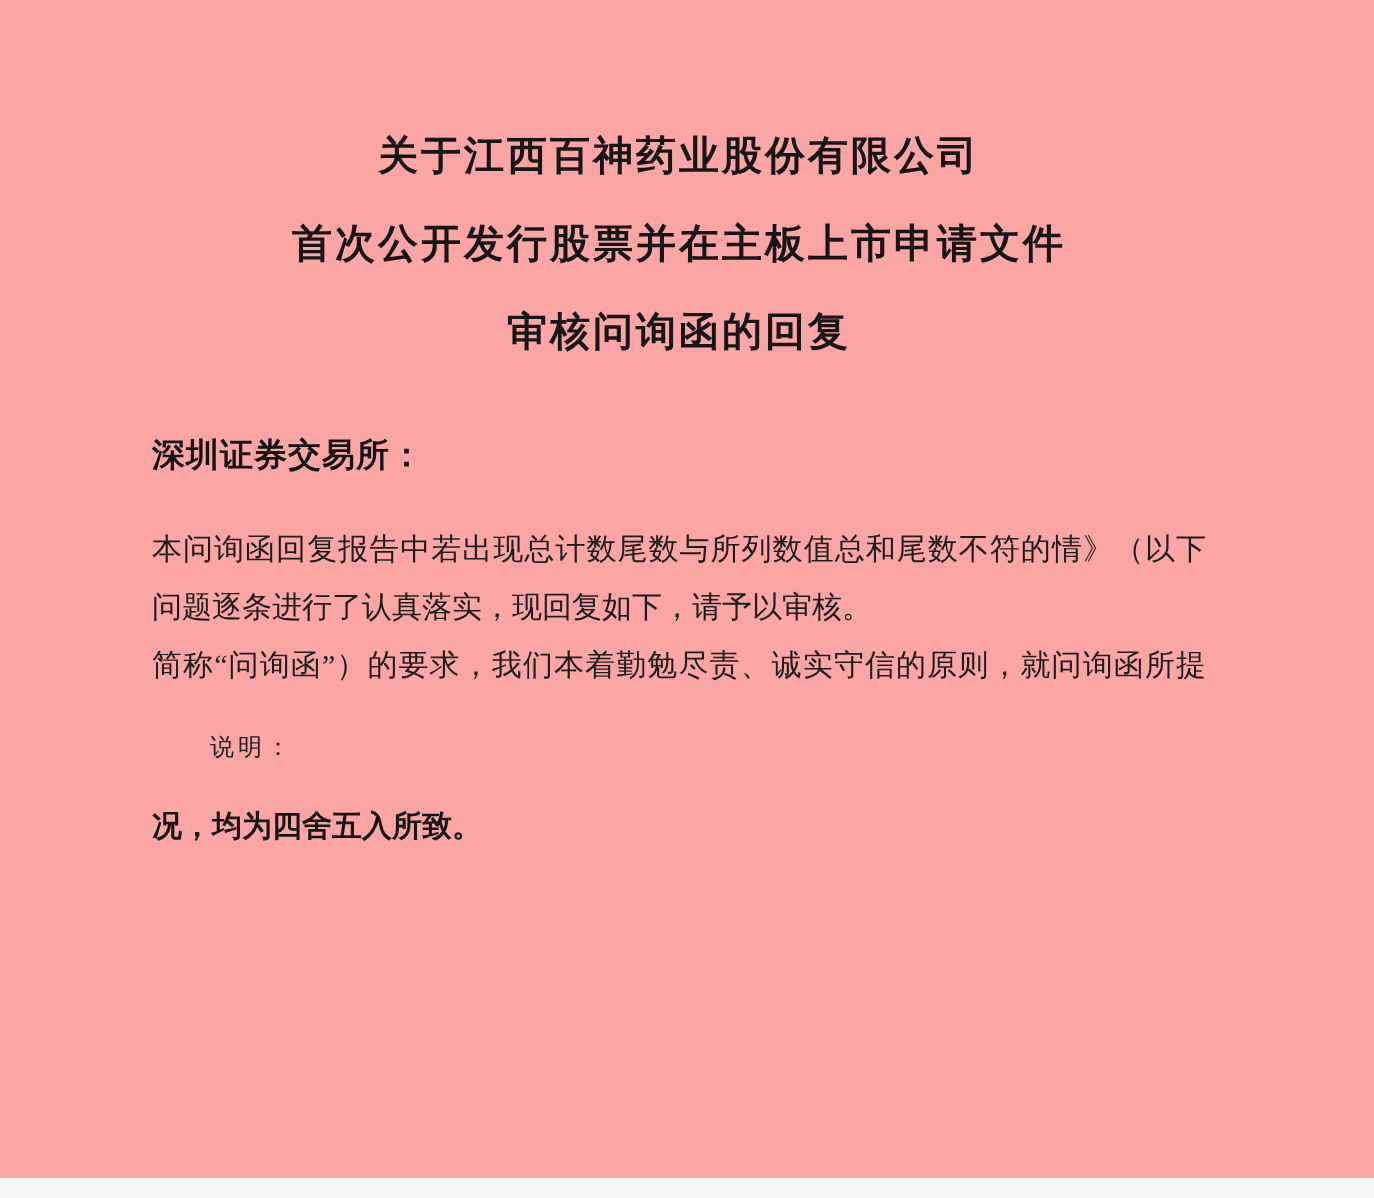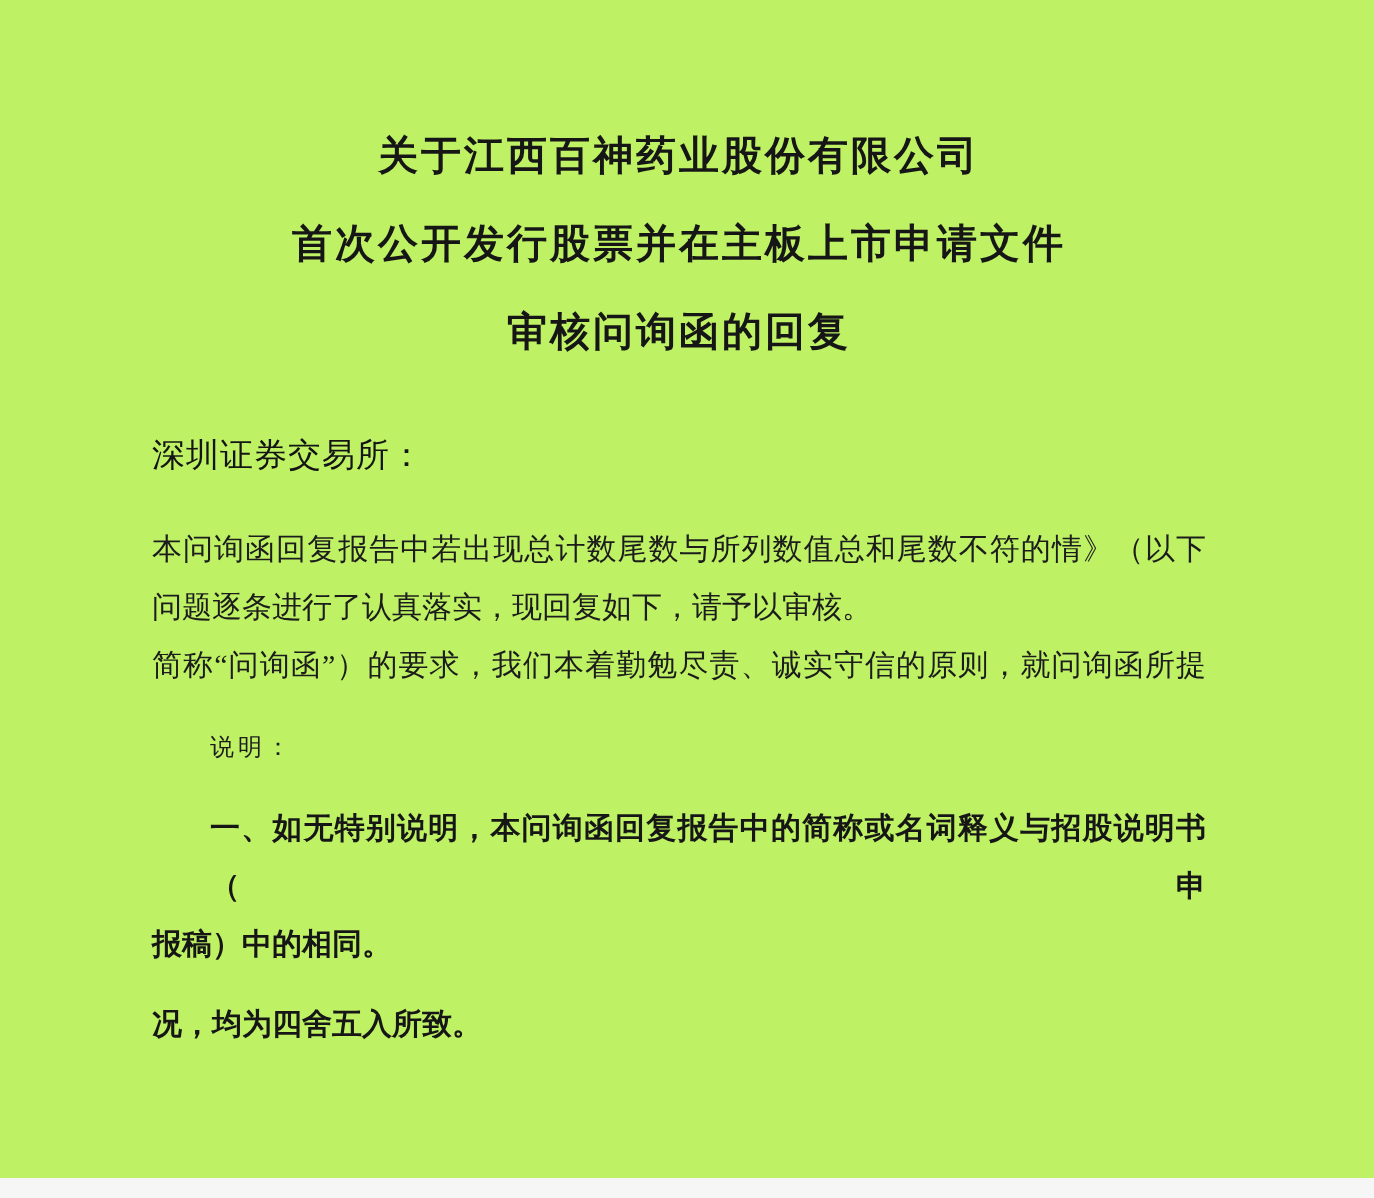--- a/index.html
+++ b/index.html
@@ -4,21 +4,21 @@
 <style>
   html, body {
     margin: 0;
     padding: 0;
     background: #ffffff;
   }
   .page {
     position: relative;
     width: 1374px;
     height: 1198px;
-    background: #bef264;
+    background: #fca5a5;
     overflow: hidden;
     font-family: "Liberation Serif", "DejaVu Serif", serif;
     color: #1c1c1c;
   }
   .content {
     position: absolute;
     left: 152px;
     right: 168px;
     top: 112px;
   }
@@ -35,21 +35,21 @@
     margin-top: 20px;
     text-align: right;
     font-size: 27px;
     line-height: 30px;
     letter-spacing: 1px;
     color: #1e2430;
   }
   .salutation {
     margin-top: 54px;
     font-size: 33px;
-    font-weight: normal;
+    font-weight: bold;
     line-height: 50px;
     letter-spacing: 1px;
     color: #141414;
   }
   .para {
     font-size: 30px;
     line-height: 58px;
     color: #1c1c1c;
   }
   .para .line {
@@ -102,24 +102,20 @@
     <div class="salutation">深圳证券交易所：</div>
 
     <div class="para intro-para">
       <div class="line j">本问询函回复报告中若出现总计数尾数与所列数值总和尾数不符的情》（以下</div>
       <div class="line">问题逐条进行了认真落实，现回复如下，请予以审核。</div>
       <div class="line j">简称“问询函”）的要求，我们本着勤勉尽责、诚实守信的原则，就问询函所提</div>
     </div>
 
     <div class="notes-label">说明：</div>
 
-    <div class="para note-para note-1">
-      <div class="line j indent">一、如无特别说明，本问询函回复报告中的简称或名词释义与招股说明书（申</div>
-      <div class="line">报稿）中的相同。</div>
-    </div>
 
     <div class="para note-para note-2">
       <div class="line">况，均为四舍五入所致。</div>
     </div>
 
   </div>
 
   <div class="bottom-strip"></div>
 </div>
 

